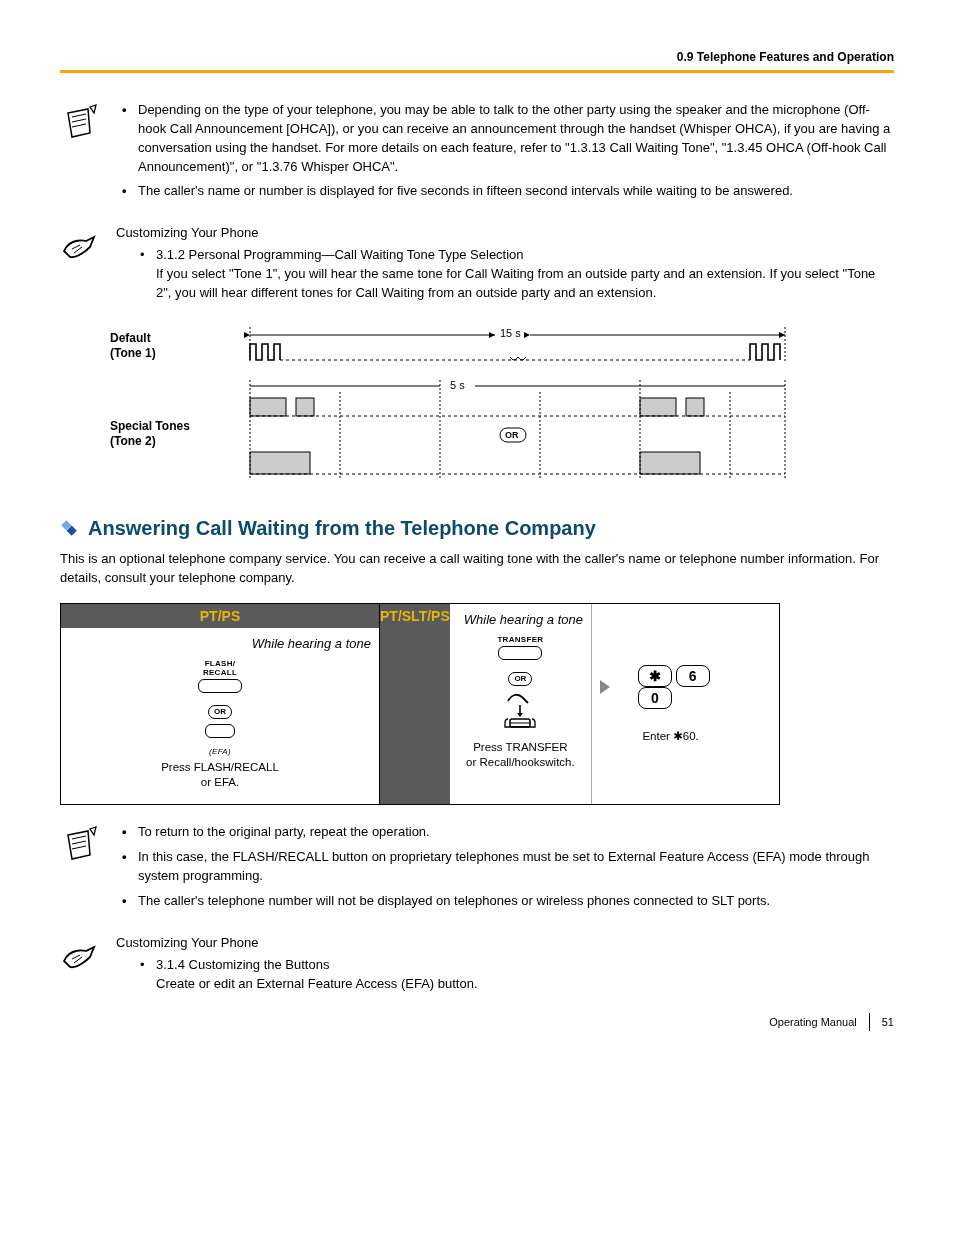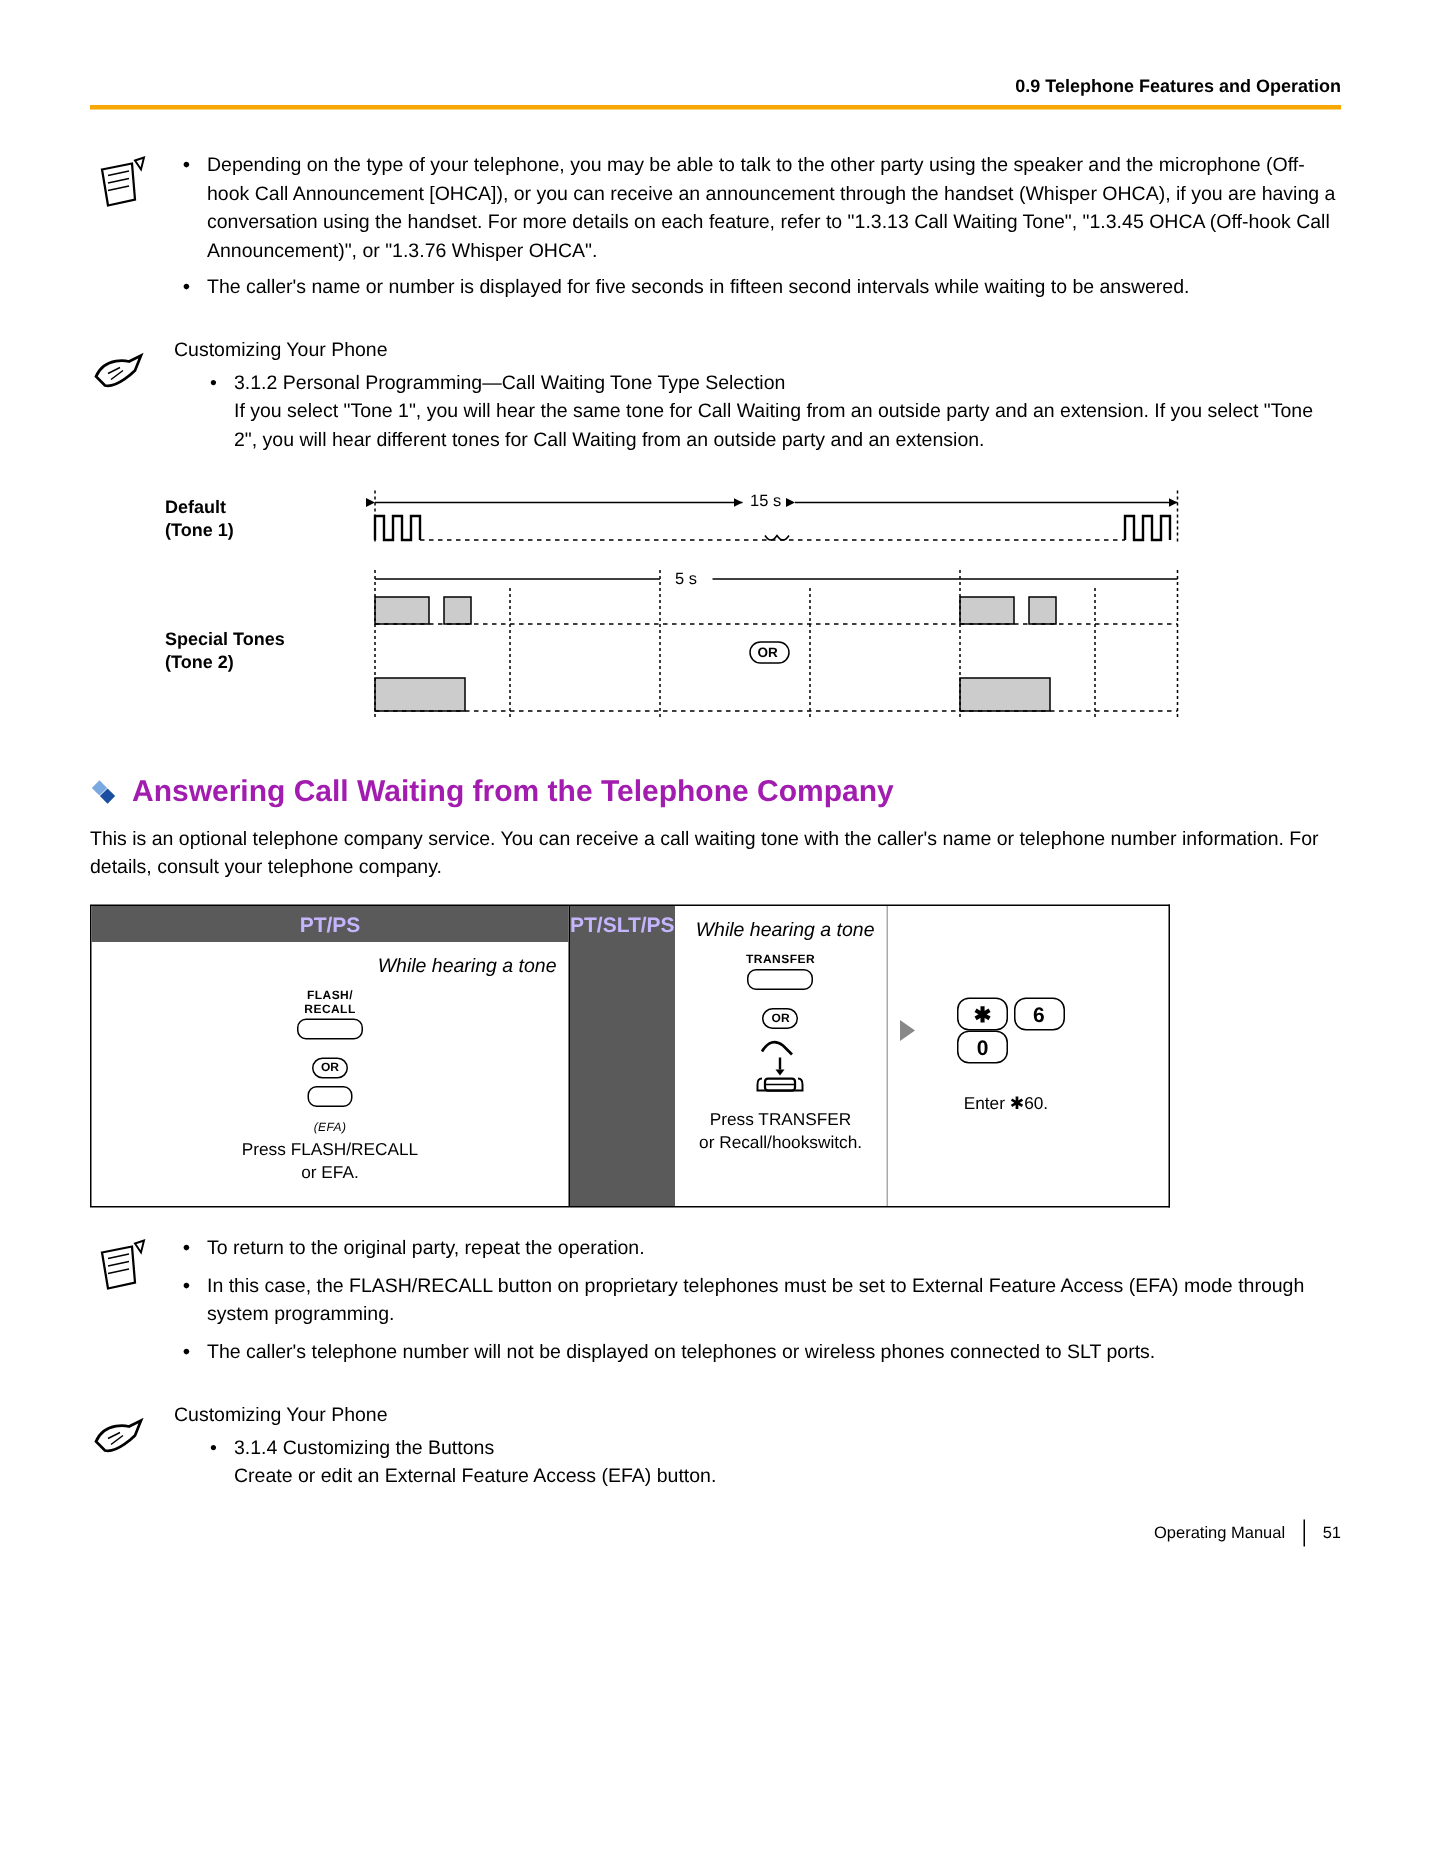--- a/index.html
+++ b/index.html
@@ -33,40 +33,40 @@
   .row { display: flex; gap: 8px; margin-bottom: 18px; }
   .content-col { flex: 1; }
   ul.bullets { list-style: none; padding-left: 22px; }
   ul.bullets > li { position: relative; margin-bottom: 6px; line-height: 1.45; }
   ul.bullets > li::before { content: "•"; position: absolute; left: -16px; font-weight: bold; }
   .sub-ul { list-style: none; padding-left: 40px; }
   .sub-ul li { position: relative; margin-bottom: 4px; line-height: 1.45; }
   .sub-ul li::before { content: "•"; position: absolute; left: -16px; }
   .bold { font-weight: normal; }
   .section-heading {
-    color: #a21caf;
+    color: #0c4a6e;
     font-weight: bold;
     font-size: 20px;
     margin: 26px 0 10px 0;
     display: flex;
     align-items: center;
     gap: 10px;
   }
   .section-heading .diamond {
     width: 18px; height: 18px; display:inline-block;
   }
   .tone-diagram { margin: 14px 0 10px 50px; }
   .tone-row { display:flex; align-items:center; margin-bottom:10px; }
   .tone-label { width:130px; font-size:12px; font-weight:bold; line-height:1.3; }
   .tone-svg-wrap { flex:1; }
   .proc-area { display:flex; gap:0; margin:16px 0 18px 0; }
   .proc-box { border:1px solid #000; }
   .proc-a { width:320px; }
   .proc-b { width:400px; border-left:none; display:flex;}
-  .proc-header { background:#5a5a5a; color:#c4b5fd; font-weight:bold; text-align:center; padding:4px 0; font-size:14px; }
+  .proc-header { background:#5a5a5a; color:#eab308; font-weight:bold; text-align:center; padding:4px 0; font-size:14px; }
   .proc-body { padding:8px 8px 14px 8px; text-align:center; }
   .italic { font-style: italic; font-size:13px; margin-bottom:8px;text-align:right;}
   .btn-label { font-size:8px; font-weight:bold; letter-spacing:0.3px;}
   .key-draw { display:inline-block; border:1.5px solid #000; border-radius:6px; width:44px; height:14px; margin:2px 0 6px 0;}
   .or-pill { display:inline-block; border:1.5px solid #000; border-radius:10px; font-size:8px; font-weight:bold; padding:0 5px; line-height:12px; margin:3px 0; background:#fff;}
   .caption { font-size:11.5px; line-height:1.3; margin-top:4px;}
   .digit-key { display:inline-flex; align-items:center; justify-content:center; border:1.6px solid #000; border-radius:8px; width:34px; height:22px; font-weight:bold; font-size:14px; background:#fff;}
   .footer { position:absolute; bottom:24px; right:60px; font-size:11px; display:flex; align-items:center; gap:12px;}
   .footer .divider { width:1px; height:18px; background:#000;}
   .sub-block { flex:1; border-left:1px solid #aaa; }

